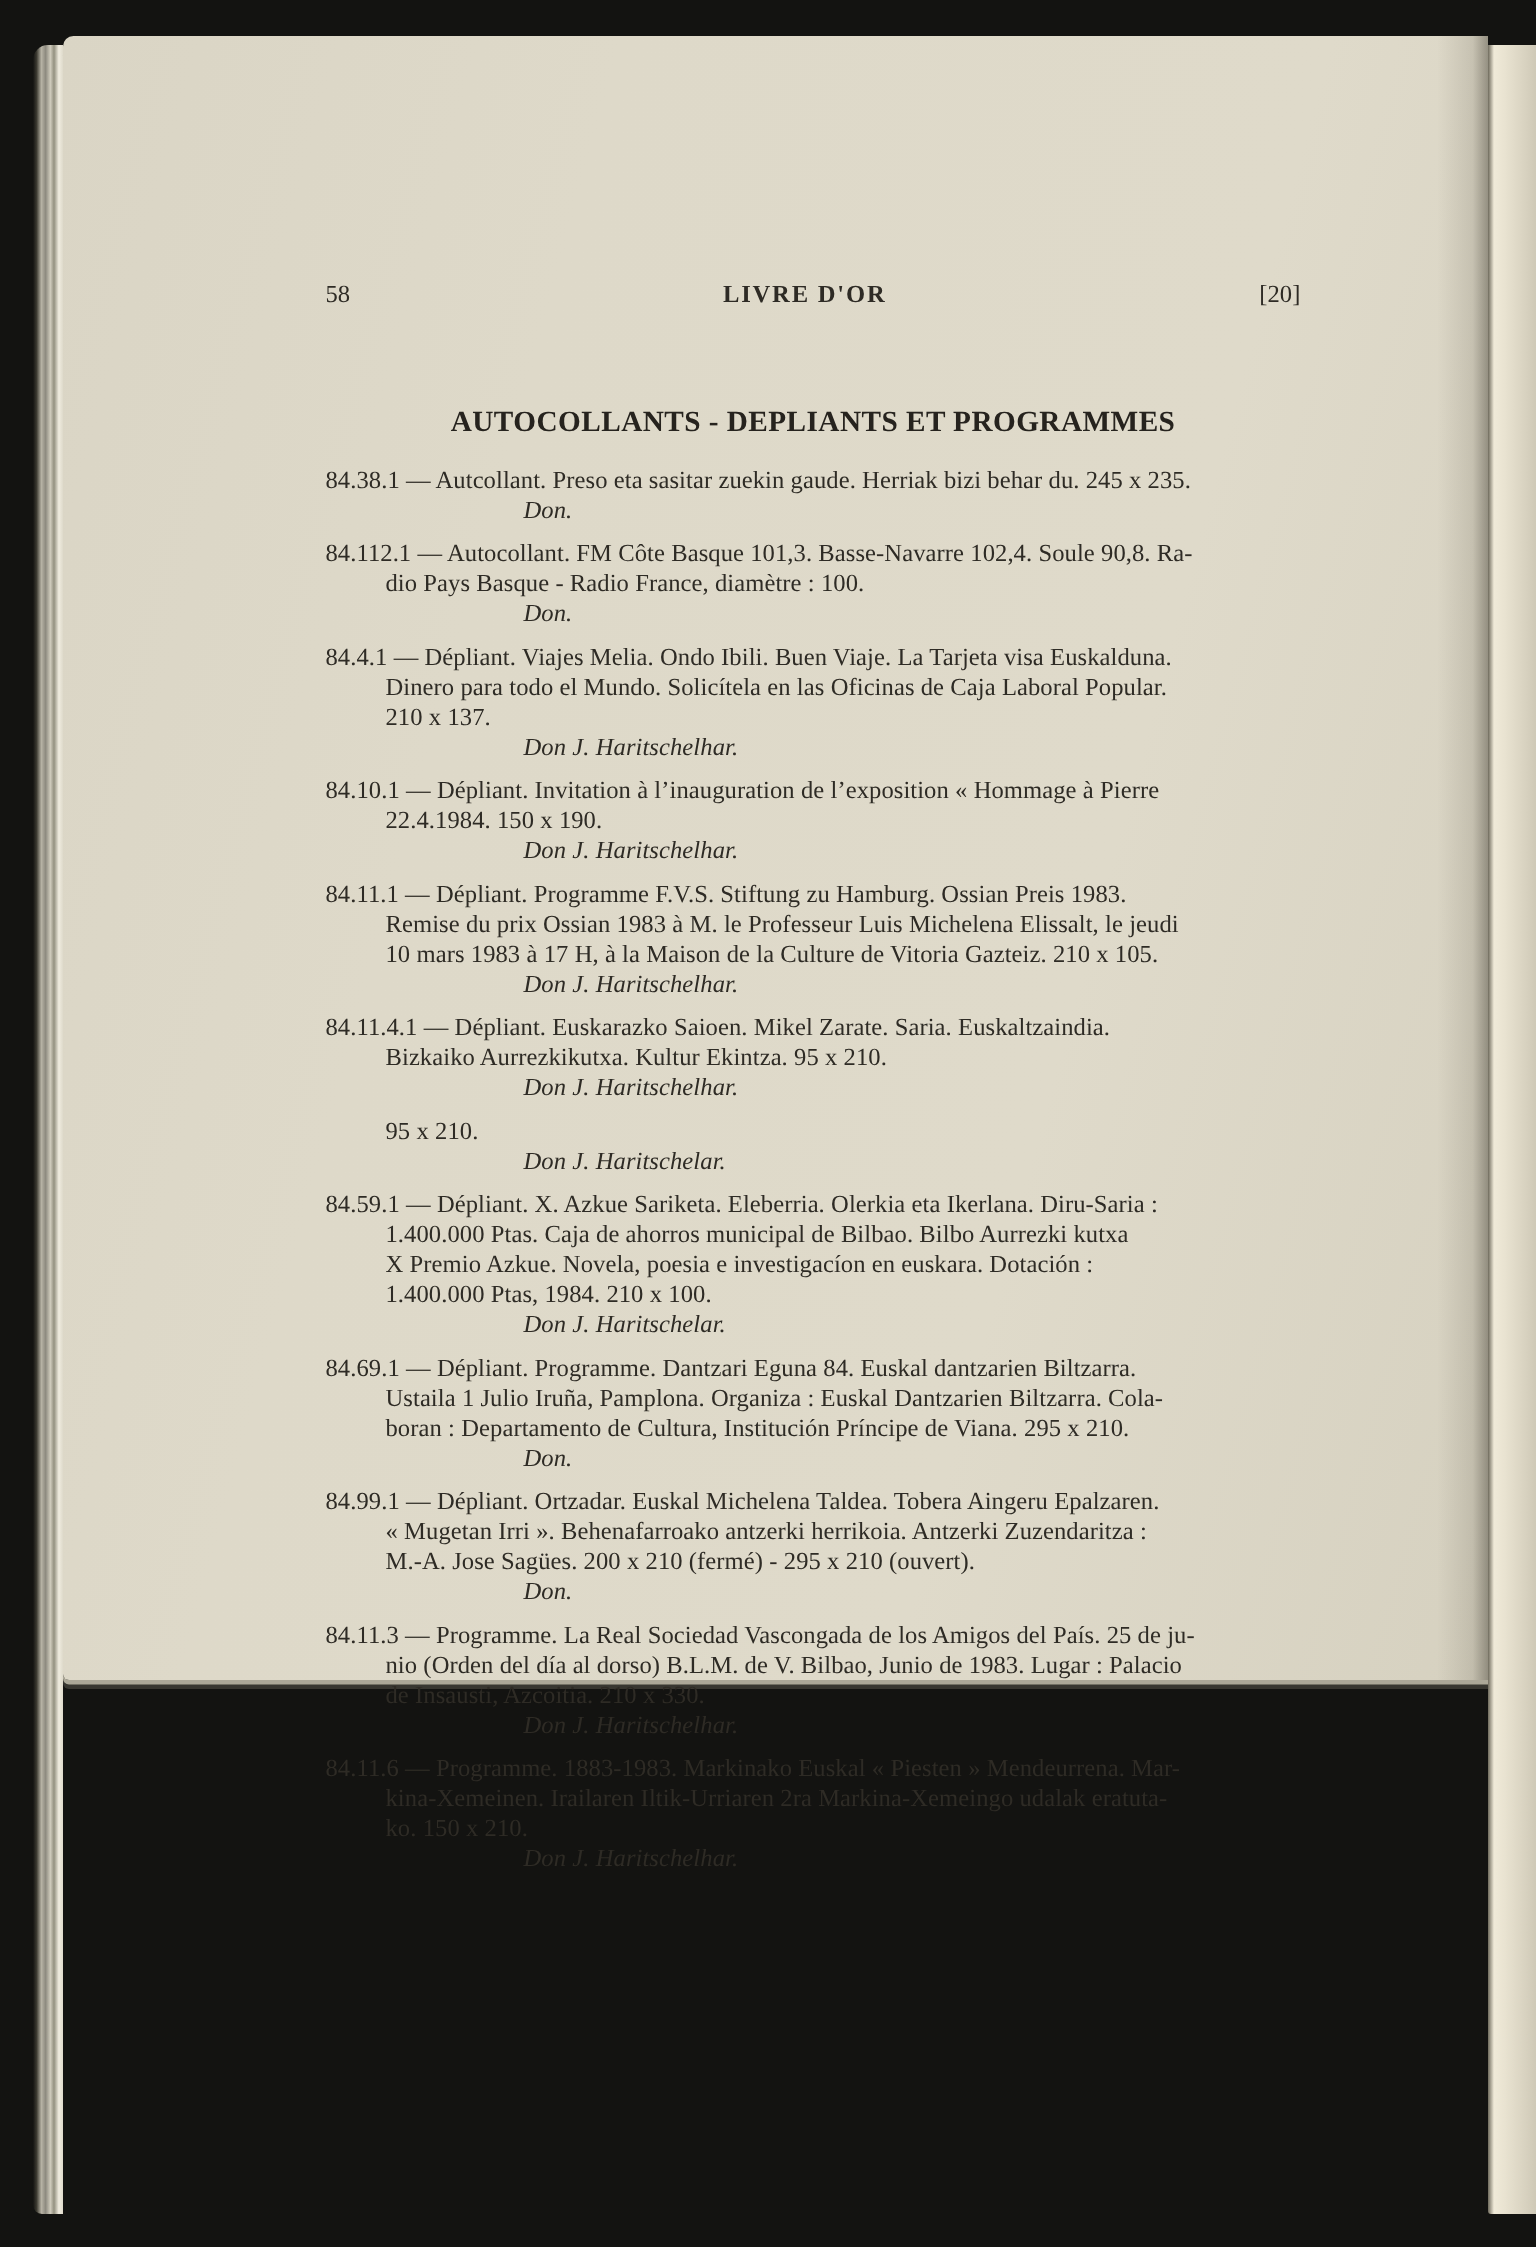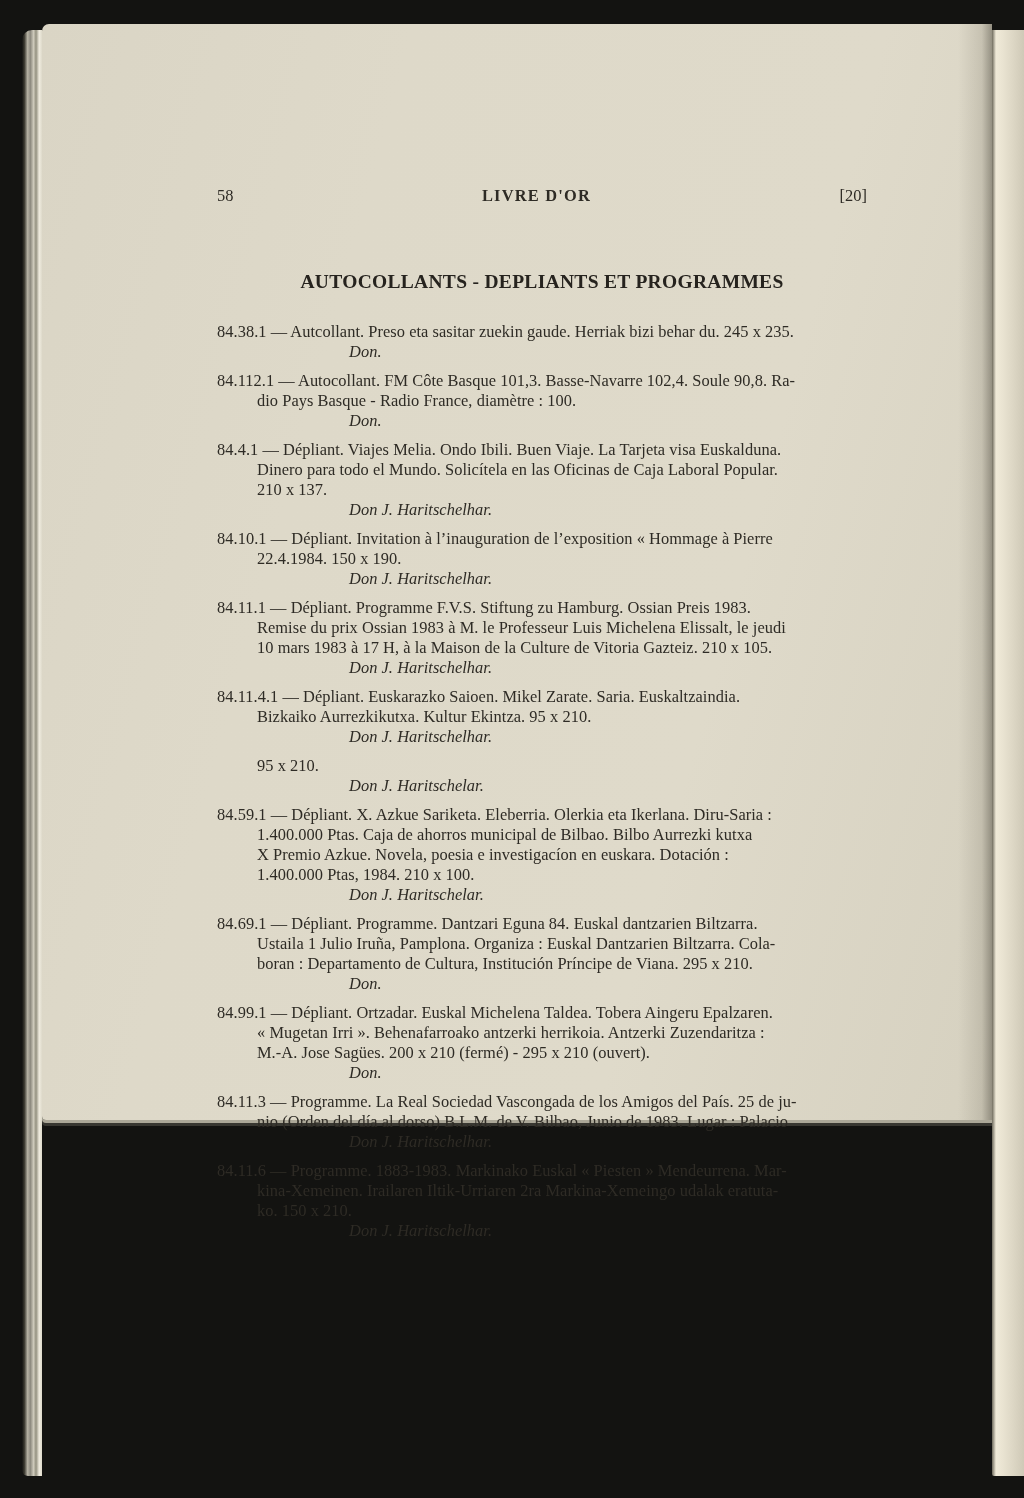--- a/index.html
+++ b/index.html
@@ -47,21 +47,21 @@
   }
   .running-head .mid{letter-spacing:1.2px;font-weight:bold;}
   .section-title{
     margin-top:64px;
     text-align:center;
     font-weight:700;
     font-size:19.5px;line-height:24px;
     letter-spacing:.3px;
     color:#26231e;
   }
-  .entries{margin-top:28px;}
+  .entries{margin-top:16px;}
   .entry{margin-bottom:9px;}
   .ln{white-space:nowrap;}
   .ln.cont{margin-left:40px;}
   .ln.credit{margin-left:132px;font-style:italic;}
 </style>
 </head>
 <body>
 
 <div class="page-stack"></div>
 <div class="page-next"></div>
@@ -139,20 +139,21 @@
       <div class="entry">
         <div class="ln">84.99.1 — Dépliant. Ortzadar. Euskal Michelena Taldea. Tobera Aingeru Epalzaren.</div>
         <div class="ln cont">« Mugetan Irri ». Behenafarroako antzerki herrikoia. Antzerki Zuzendaritza :</div>
         <div class="ln cont">M.-A. Jose Sagües. 200 x 210 (fermé) - 295 x 210 (ouvert).</div>
         <div class="ln credit">Don.</div>
       </div>
 
       <div class="entry">
         <div class="ln">84.11.3 — Programme. La Real Sociedad Vascongada de los Amigos del País. 25 de ju-</div>
         <div class="ln cont">nio (Orden del día al dorso) B.L.M. de V. Bilbao, Junio de 1983. Lugar : Palacio</div>
+        <div class="ln cont">de Insausti, Azcoitia. 210 x 330.</div>
         <div class="ln credit">Don J. Haritschelhar.</div>
       </div>
 
       <div class="entry">
         <div class="ln">84.11.6 — Programme. 1883-1983. Markinako Euskal « Piesten » Mendeurrena. Mar-</div>
         <div class="ln cont">kina-Xemeinen. Irailaren Iltik-Urriaren 2ra Markina-Xemeingo udalak eratuta-</div>
         <div class="ln cont">ko. 150 x 210.</div>
         <div class="ln credit">Don J. Haritschelhar.</div>
       </div>
 

